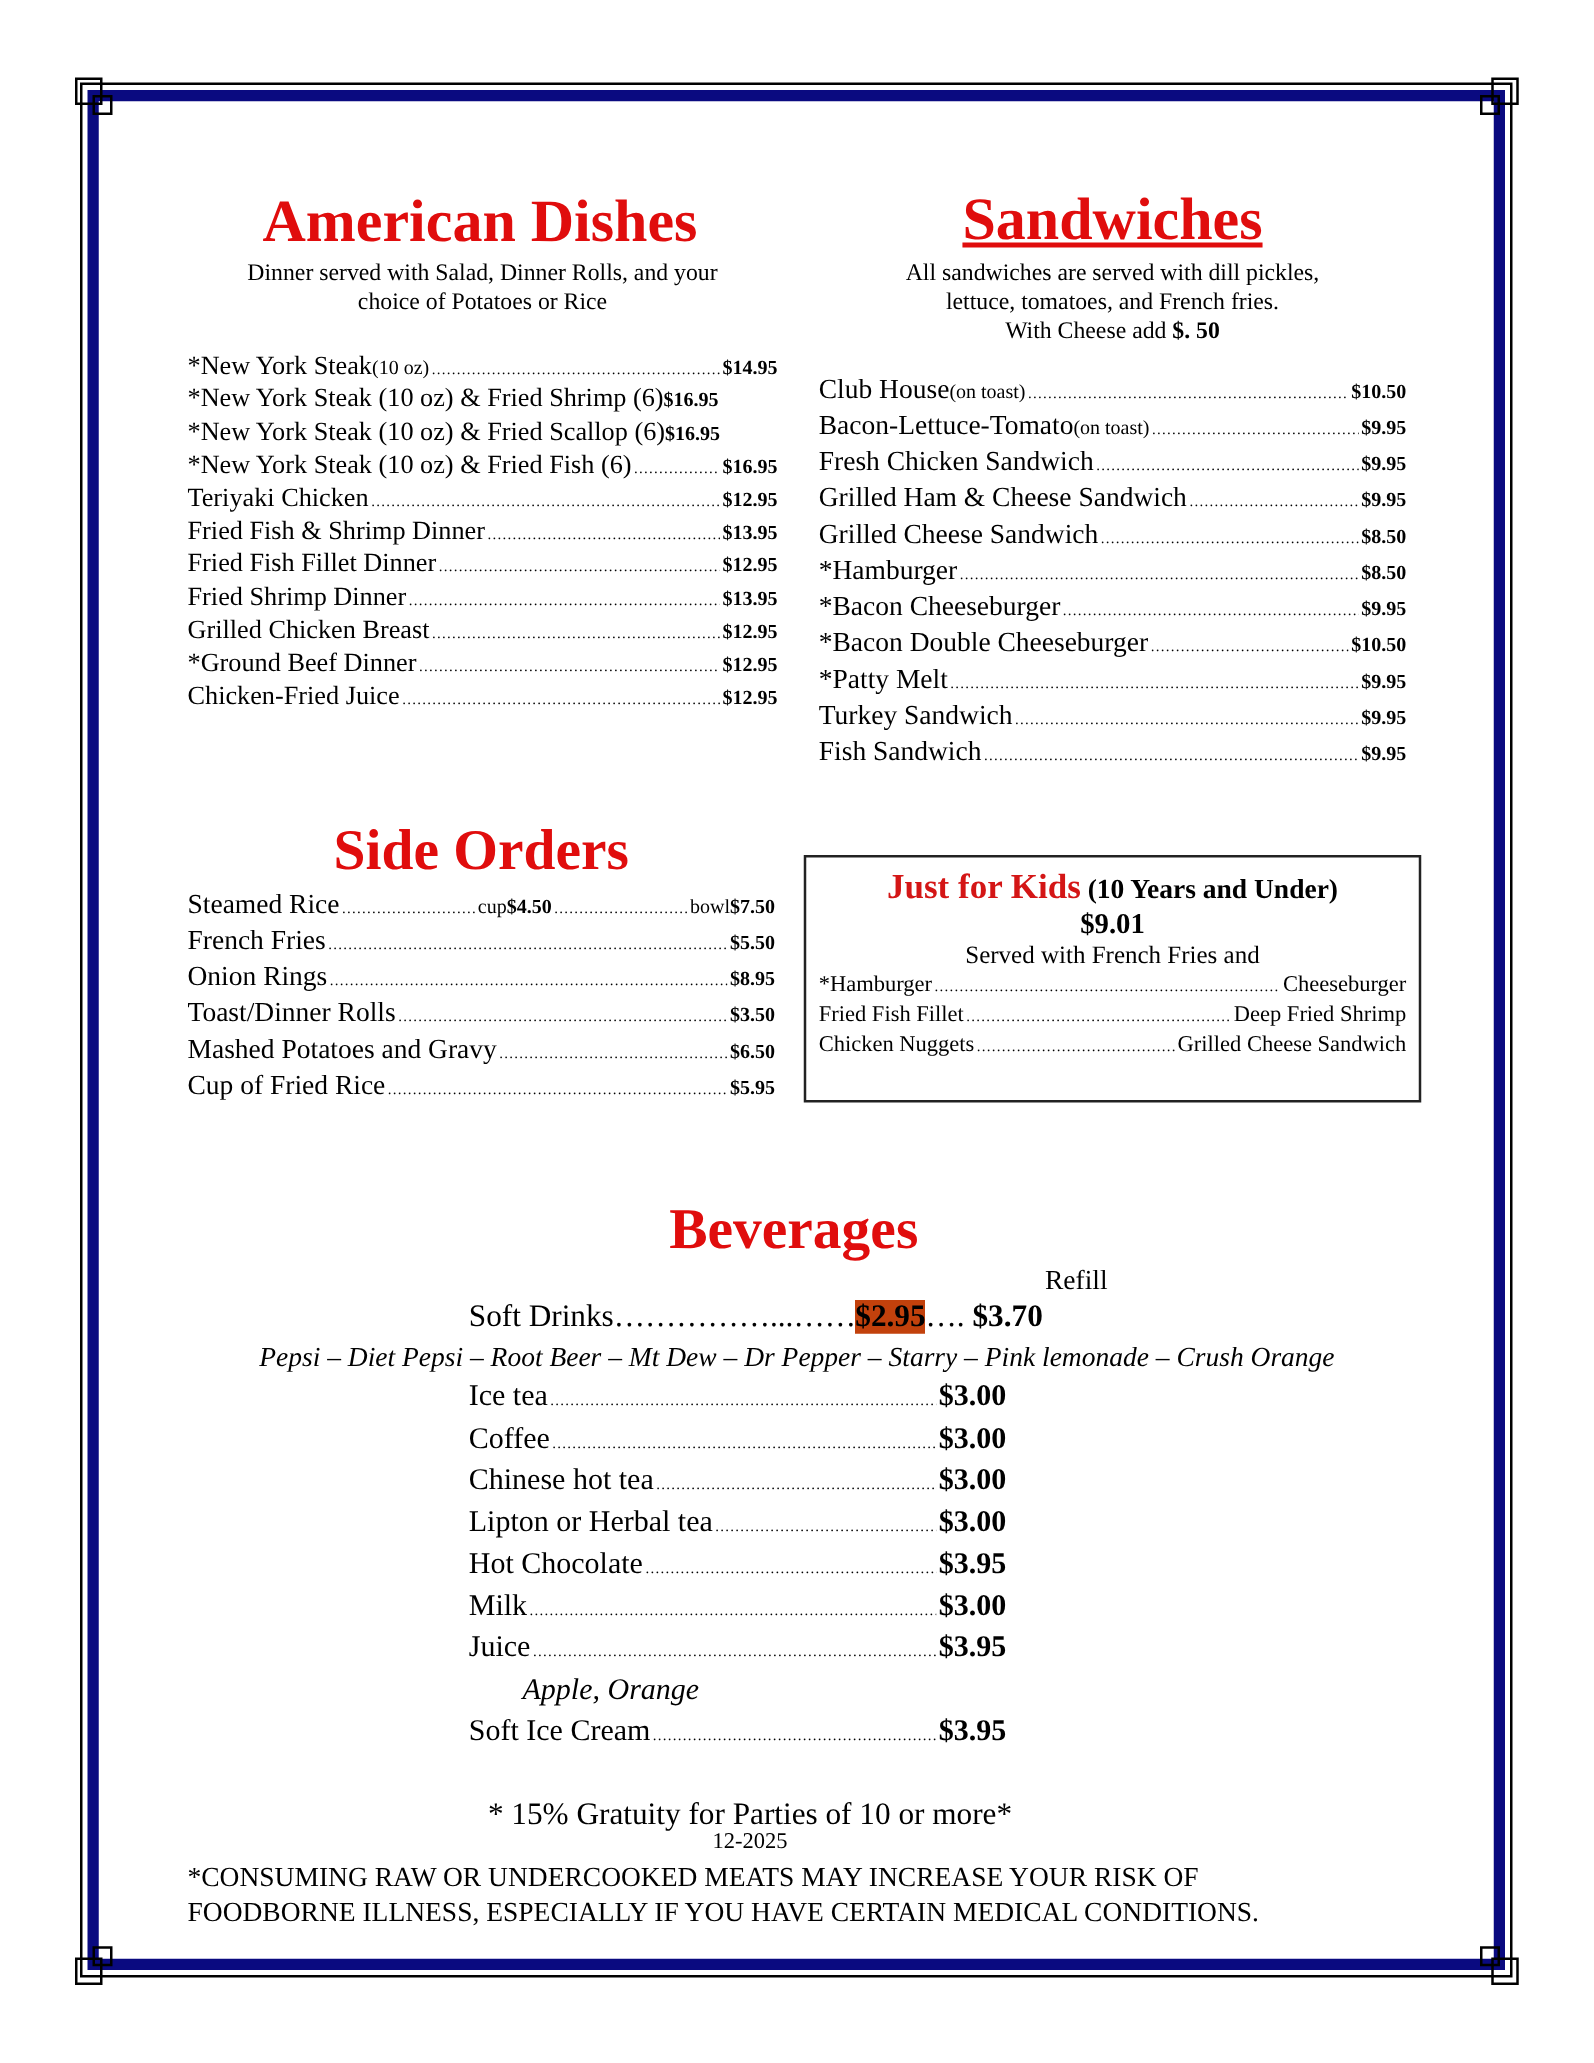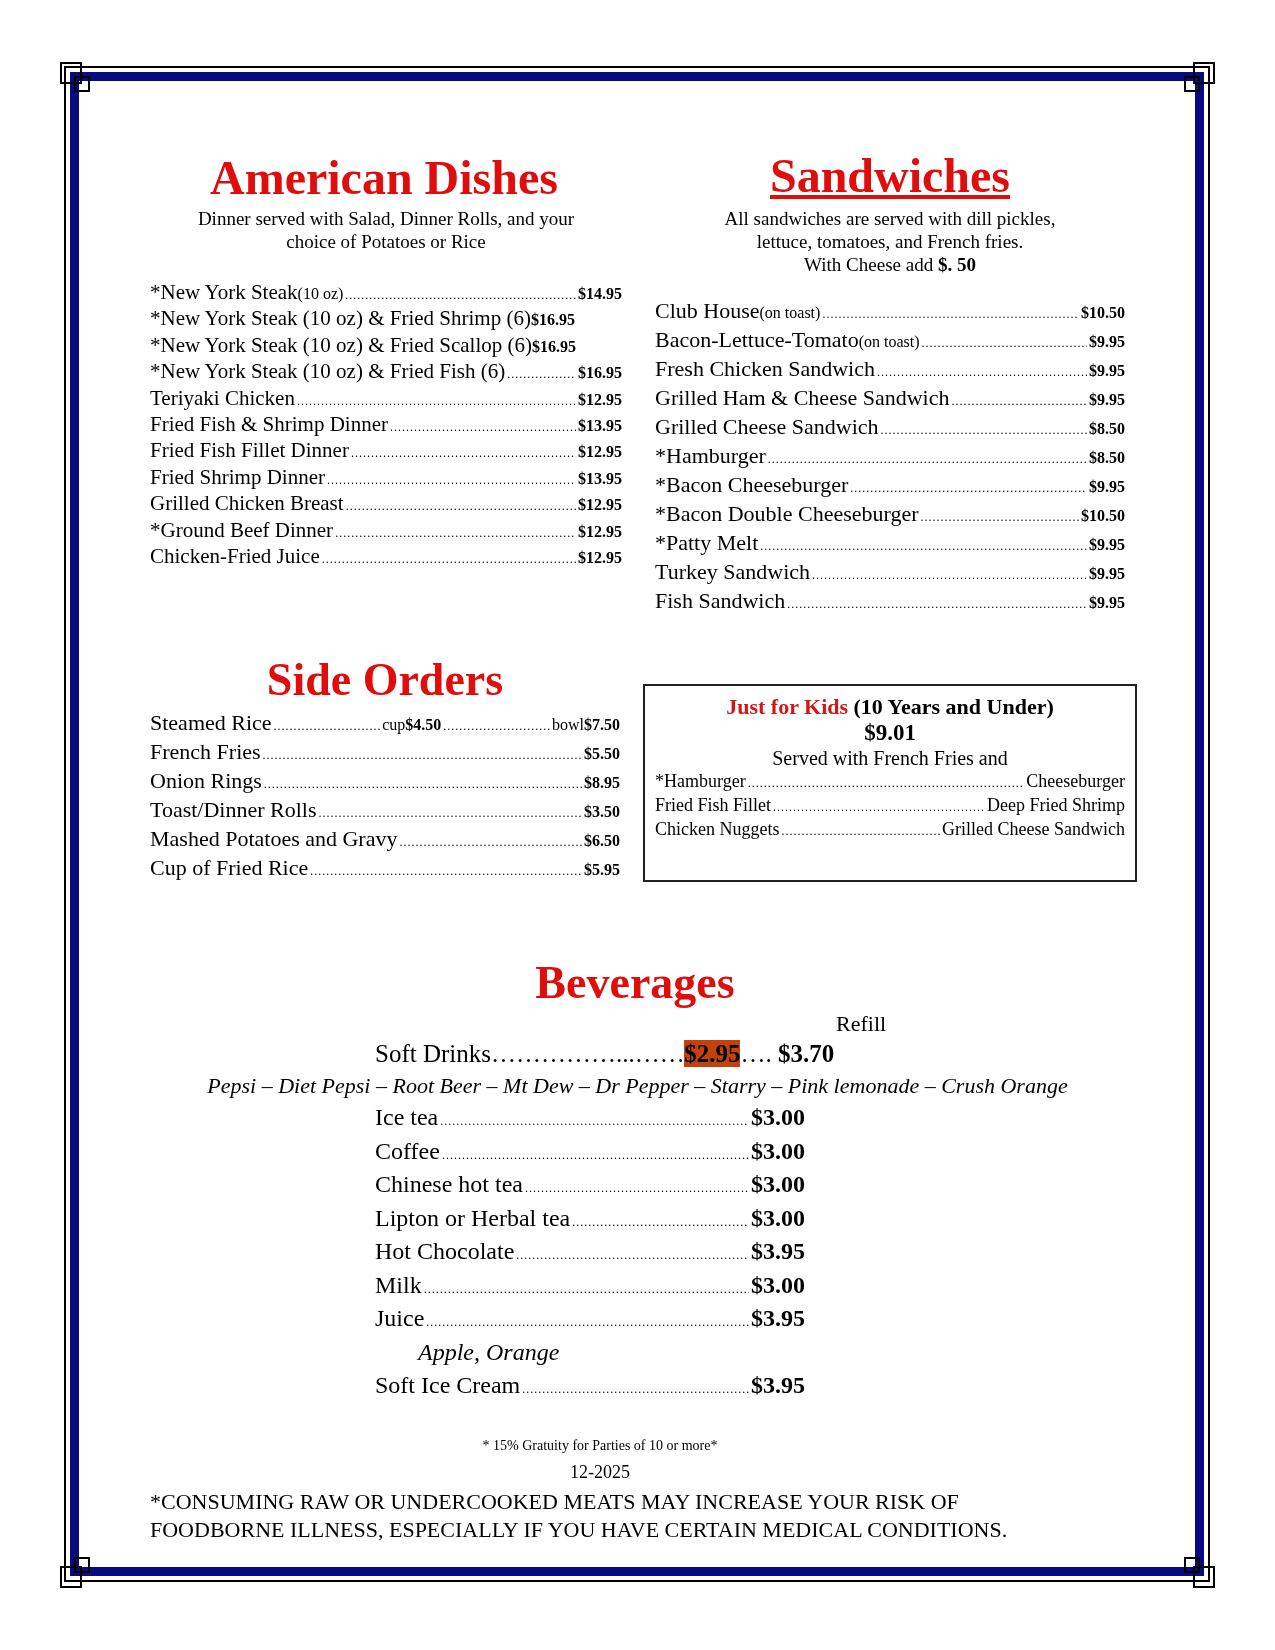--- a/index.html
+++ b/index.html
@@ -26,31 +26,31 @@
   .col-american .price { font-size:16px; }
   .col-sand { left:655px; top:298px; width:470px; font-size:22px; }
   .col-sand .item { height:29px; }
   .col-sand .price { font-size:16px; }
   .col-side { left:150px; top:710px; width:470px; font-size:22px; }
   .col-side .item { height:29px; }
   .col-side .price { font-size:16px; }
   .col-side .small { font-size:16px; }
   .kids-box { left:643px; top:684px; width:494px; height:198px; border:2px solid #222; box-sizing:border-box; }
   .kids-title { text-align:center; margin-top:8px; white-space:nowrap; }
-  .kids-title .red { color:#d41616; font-weight:bold; font-size:22px; }
+  .kids-title .red { color:#d41616; font-weight:bold; font-size:28px; }
   .kids-title .blk { font-weight:bold; font-size:22px; }
   .kids-price { text-align:center; font-weight:bold; font-size:23px; line-height:26px; }
   .kids-sub { text-align:center; font-size:20px; line-height:25px; }
   .kids-list { padding:0 10px; font-size:18px; }
   .kids-list .item { height:24px; }
   .kids-list .price { font-weight:normal; }
   .bev { left:375px; top:1104px; width:430px; font-size:24px; }
   .bev .item { height:33.5px; }
   .bev .price { font-size:24px; }
-  .footer { text-align:center; font-size:14px; }
+  .footer { text-align:center; font-size:25px; }
   .warn { left:150px; top:1488px; font-size:22px; line-height:28px; white-space:nowrap; }
 </style>
 </head>
 <body>
 
 <div class="abs border-outer"></div>
 <div class="abs border-blue"></div>
 <div class="abs corner" style="left:60px;top:62px;"></div>
 <div class="abs corner2" style="left:74px;top:76px;"></div>
 <div class="abs corner" style="left:1193px;top:62px;"></div>

